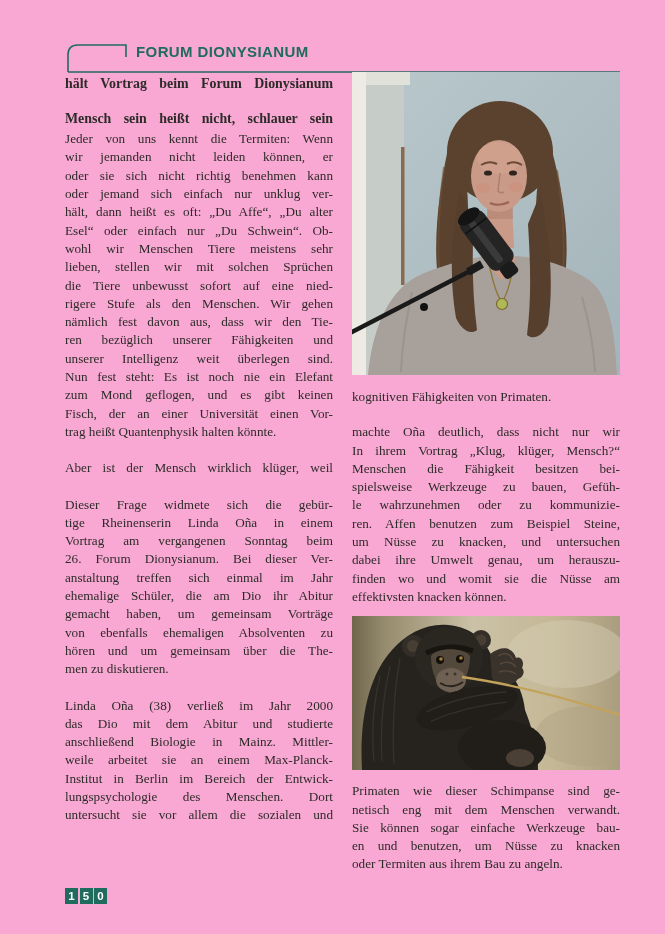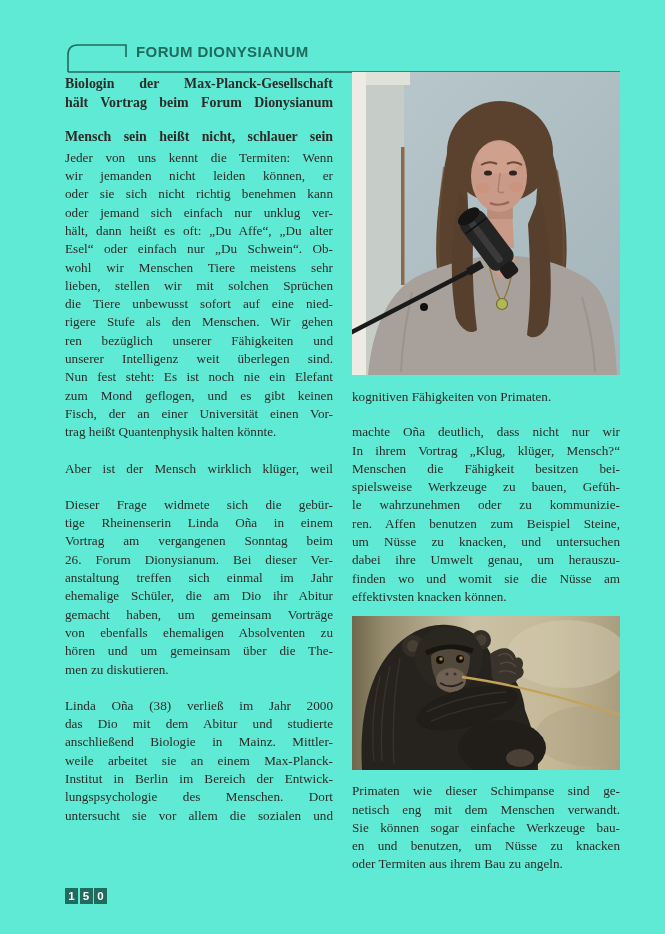--- a/index.html
+++ b/index.html
@@ -1,17 +1,17 @@
 <!DOCTYPE html>
 <html><head>
 <meta charset="utf-8">
 <style>
   html,body { margin:0; padding:0; background:#ffffff; }
   .page {
-    position:relative; width:665px; height:934px; background:#5eead4;
+    position:relative; width:665px; height:934px; background:#f9a8d4;
     font-family:"Liberation Serif","DejaVu Serif",serif;
     color:#2d2b28; overflow:hidden;
   }
   .hdr-svg { position:absolute; left:62px; top:40px; }
   .hdr-title {
     position:absolute; left:136px; top:43px;
     font-family:"Liberation Sans","DejaVu Sans",sans-serif;
     font-weight:bold; font-size:15px; letter-spacing:0.4px; color:#1f6b5e;
   }
   .col { position:absolute; width:268px; }
@@ -42,37 +42,37 @@
 <div class="page">
 
   <svg class="hdr-svg" width="562" height="36">
     <path d="M6,32 H558" stroke="#1f6b5e" stroke-width="1.6" fill="none"></path>
     <path d="M6,32 V15 Q6,5 16,5 H64 V17" stroke="#1f6b5e" stroke-width="1.6" fill="none"></path>
   </svg>
   <div class="hdr-title">FORUM DIONYSIANUM</div>
 
   <div class="col col-left">
     <div class="headline">
-        <div class="jline">Biologin der Max-Planck-Gesellschaft</div>
         <div class="jline">hält Vortrag beim Forum Dionysianum</div>
       </div>
     <div class="subheadline">
         <div class="jline">Mensch sein heißt nicht, schlauer sein</div>
       </div>
     <div class="para">
         <div class="jline">Jeder von uns kennt die Termiten: Wenn</div>
         <div class="jline">wir jemanden nicht leiden können, er</div>
         <div class="jline">oder sie sich nicht richtig benehmen kann</div>
         <div class="jline">oder jemand sich einfach nur unklug ver-</div>
         <div class="jline">hält, dann heißt es oft: „Du Affe“, „Du alter</div>
         <div class="jline">Esel“ oder einfach nur „Du Schwein“. Ob-</div>
         <div class="jline">wohl wir Menschen Tiere meistens sehr</div>
         <div class="jline">lieben, stellen wir mit solchen Sprüchen</div>
         <div class="jline">die Tiere unbewusst sofort auf eine nied-</div>
         <div class="jline">rigere Stufe als den Menschen. Wir gehen</div>
+        <div class="jline">nämlich fest davon aus, dass wir den Tie-</div>
         <div class="jline">ren bezüglich unserer Fähigkeiten und</div>
         <div class="jline">unserer Intelligenz weit überlegen sind.</div>
         <div class="jline">Nun fest steht: Es ist noch nie ein Elefant</div>
         <div class="jline">zum Mond geflogen, und es gibt keinen</div>
         <div class="jline">Fisch, der an einer Universität einen Vor-</div>
         <div class="jline endline">trag heißt Quantenphysik halten könnte.</div>
       </div>
     <div class="para">
         <div class="jline">Aber ist der Mensch wirklich klüger, weil</div>
       </div>

